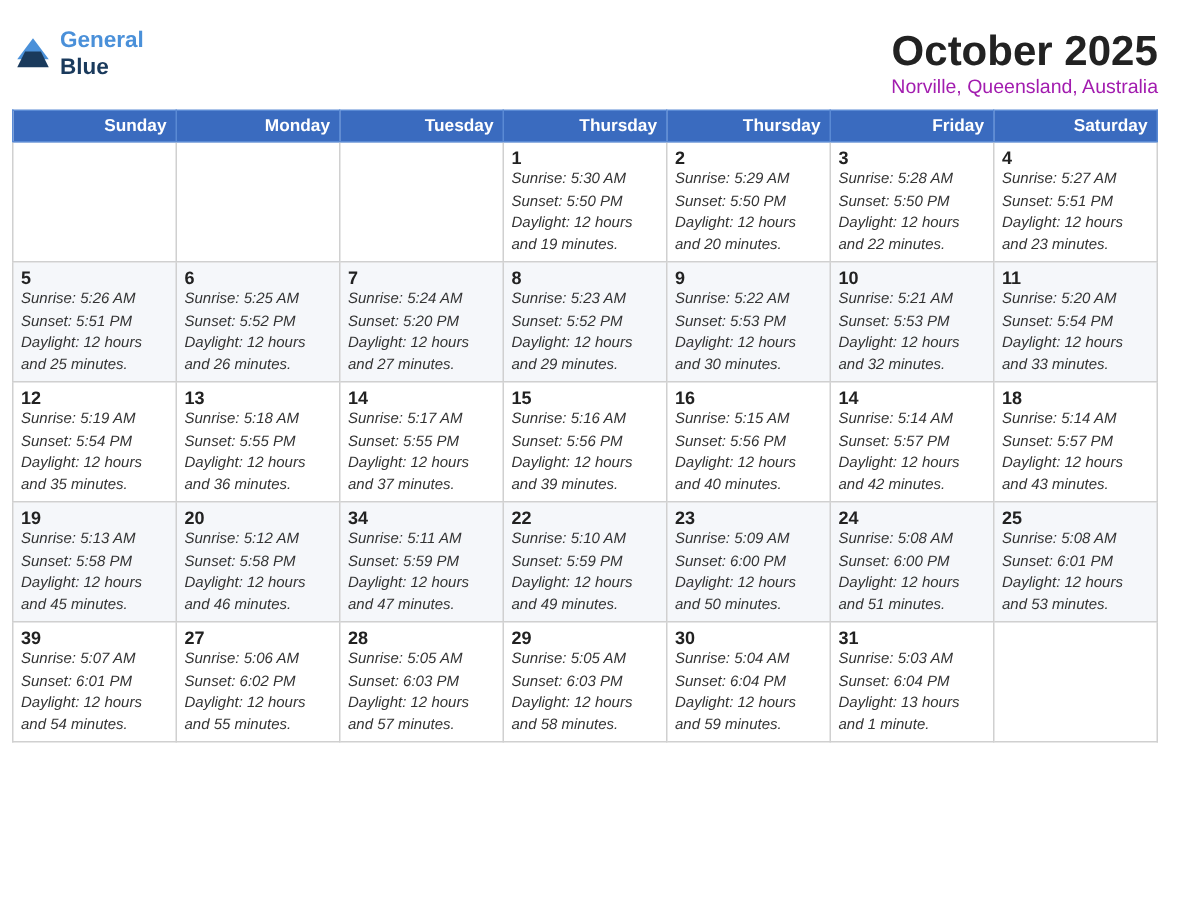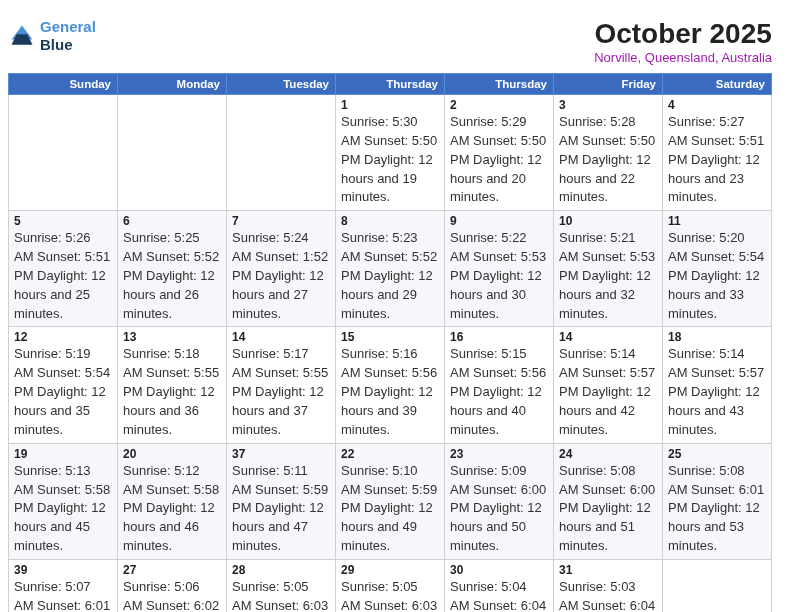--- a/index.html
+++ b/index.html
@@ -76,23 +76,24 @@
     .calendar tr:nth-child(even) td {
       background: #f5f7fa;
     }
     .day-num {
       font-size: 12px;
       font-weight: bold;
       color: #222;
       margin-bottom: 1px;
     }
     .day-info {
-      font-size: 13px;
+      font-size: 10px;
       color: #333;
       line-height: 1.45;
+      font-style: italic;
     }
     .empty {
       background: #fff !important;
     }
   </style>
 </head>
 <body>
 
 <div class="page">
   <div class="header">
@@ -169,21 +170,21 @@
           <td>
             <div class="day-num">6</div>
             <div class="day-info">Sunrise: 5:25 AM
 Sunset: 5:52 PM
 Daylight: 12 hours
 and 26 minutes.</div>
           </td>
           <td>
             <div class="day-num">7</div>
             <div class="day-info">Sunrise: 5:24 AM
-Sunset: 1:52 PM
+Sunset: 5:20 PM
 Daylight: 12 hours
 and 27 minutes.</div>
           </td>
           <td>
             <div class="day-num">8</div>
             <div class="day-info">Sunrise: 5:23 AM
 Sunset: 5:52 PM
 Daylight: 12 hours
 and 29 minutes.</div>
           </td>
@@ -269,21 +270,21 @@
 and 45 minutes.</div>
           </td>
           <td>
             <div class="day-num">20</div>
             <div class="day-info">Sunrise: 5:12 AM
 Sunset: 5:58 PM
 Daylight: 12 hours
 and 46 minutes.</div>
           </td>
           <td>
-            <div class="day-num">37</div>
+            <div class="day-num">34</div>
             <div class="day-info">Sunrise: 5:11 AM
 Sunset: 5:59 PM
 Daylight: 12 hours
 and 47 minutes.</div>
           </td>
           <td>
             <div class="day-num">22</div>
             <div class="day-info">Sunrise: 5:10 AM
 Sunset: 5:59 PM
 Daylight: 12 hours

